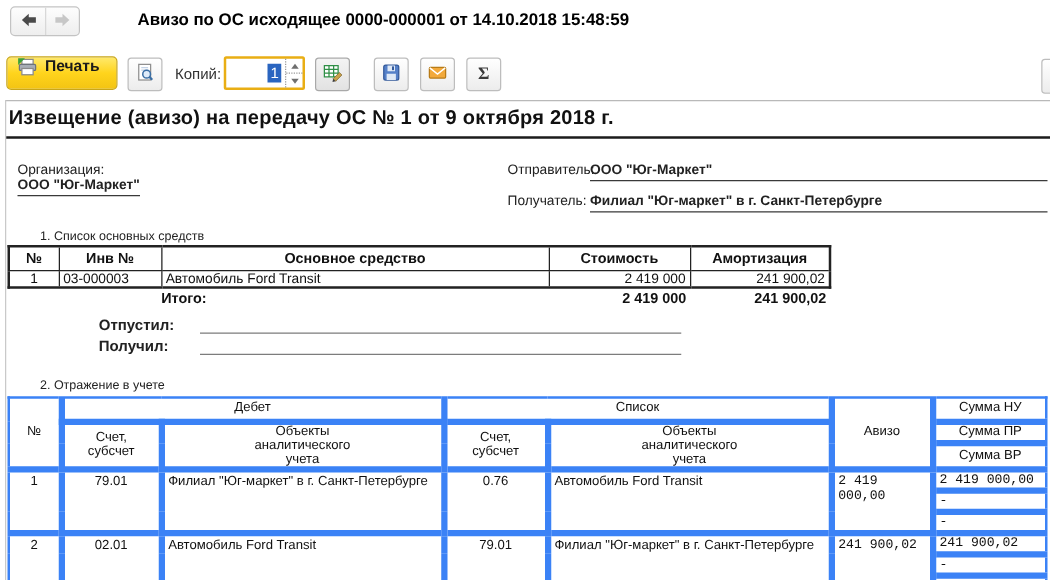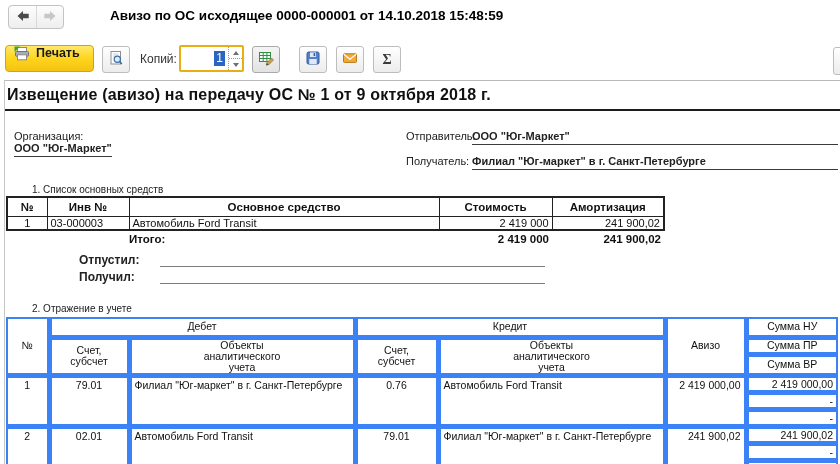--- a/index.html
+++ b/index.html
@@ -63,21 +63,21 @@
   .t1 .c { text-align:center; } .t1 .r { text-align:right; }
   .t1 .tot td { border:none; height:17px; vertical-align:middle; }
   .t1 .tlab { text-align:left; font-weight:bold; padding-right:40px; font-size:11.5px; }
   .t1 .tbox { border:2px solid #222; font-weight:bold; text-align:right; padding:0 3px; font-size:11.5px; }
 
   
   .t2 { position:absolute; left:6px; top:317px; width:830px; font-size:10.5px; color:#111; }
   .t2 td { border:5px solid #3b82f6; padding:0 3px; }
   .t2 .bt { border-top-width:2px; } .t2 .bl { border-left-width:2px; }
   .t2 .br { border-right-width:2px; } .t2 .bb { border-bottom-width:2px; }
-  .t2 .c { text-align:center; } .t2 .r { text-align:right; } .t2 .l { text-align:left; }
+  .t2 .c { text-align:center; } .t2 .r { text-align:left;font-family:Liberation Mono, monospace; } .t2 .l { text-align:left; }
   .t2 .hd { text-align:center; vertical-align:middle; white-space:pre-line; line-height:11px; }
   .t2 .top { vertical-align:top; padding-top:1px; }
 </style>
 </head>
 <body>
 
 <div class="screen">
 
   <div class="navgroup">
     <button class="navbtn">
@@ -248,21 +248,21 @@
         <col style="width:83px">
         <col style="width:227px">
         <col style="width:81px">
         <col style="width:91px">
       </colgroup>
 
     <tbody>
         <tr style="height:19px">
       <td class="hd bt bl bb" rowspan="3">№</td>
       <td class="hd bt" colspan="2">Дебет</td>
-      <td class="hd bt" colspan="2">Кредит</td>
+      <td class="hd bt" colspan="2">Список</td>
       <td class="hd bt bb" rowspan="3">Авизо</td>
       <td class="hd bt bl br">Сумма НУ</td>
     </tr>
     <tr style="height:15px">
       <td class="hd bb" rowspan="2">Счет,
 субсчет</td>
       <td class="hd bb" rowspan="2">Объекты
 аналитического
 учета</td>
       <td class="hd bb" rowspan="2">Счет,

